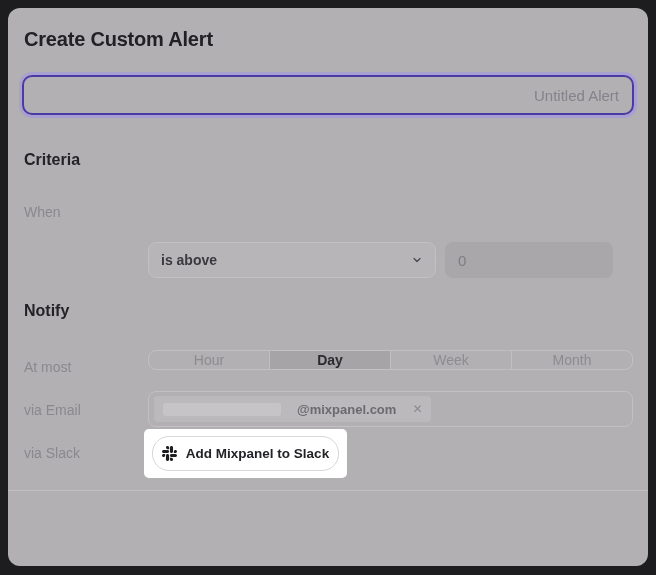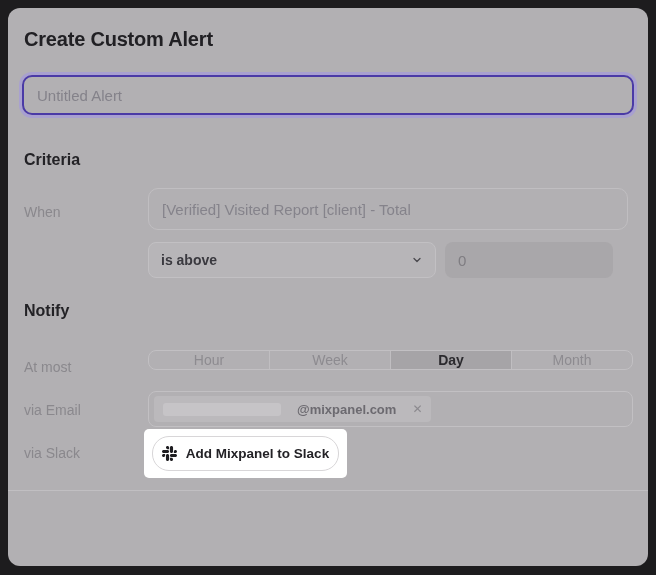--- a/index.html
+++ b/index.html
@@ -17,20 +17,21 @@
     position:absolute; left:16px; top:20px;
     font-size:20px; font-weight:bold; color:#212024; letter-spacing:-0.2px;
   }
 
   .name-input {
     position:absolute; left:14px; top:67px; width:612px; height:40px;
     background:transparent; border:2px solid #4a3aa6; border-radius:10px;
     box-shadow:0 0 0 3px #a8a0d0; padding:0 13px;
     font-family:"Liberation Sans", sans-serif; font-size:15px; color:#55535a;
     outline:none;
+    text-align:right;
   }
   .name-input::placeholder { color:#84828a; opacity:1; }
 
   .section-heading {
     position:absolute; left:16px;
     font-size:16px; font-weight:bold; color:#232226;
   }
   .heading-criteria { top:143px; }
   .heading-notify { top:294px; }
 
@@ -127,41 +128,40 @@
   <div class="modal">
 
     <div class="dialog-title">Create Custom Alert</div>
 
     <input class="name-input" type="text" placeholder="Untitled Alert" style="">
 
     <div class="section-heading heading-criteria">Criteria</div>
 
     <div class="field-label label-when">When</div>
 
-    <input class="event-input" type="text" placeholder="[Verified] Visited Report [client] - Total" style="">
 
     <div class="condition-select">
       <span class="sel-value">is above</span>
       <span class="chev">
         <svg width="12" height="12" viewBox="0 0 24 24" fill="none" stroke="#4a494e" stroke-width="2.6" stroke-linecap="round" stroke-linejoin="round">
           <polyline points="6 9 12 15 18 9"></polyline>
         </svg>
       </span>
     </div>
 
     <input class="threshold-input" type="text" value="0" style="">
 
     <div class="section-heading heading-notify">Notify</div>
 
     <div class="field-label label-atmost">At most</div>
 
     <div class="seg-control">
       <div class="seg">Hour</div>
+      <div class="seg selected">Day</div>
       <div class="seg">Week</div>
-      <div class="seg selected">Day</div>
       <div class="seg">Month</div>
     </div>
 
     <div class="field-label label-email">via Email</div>
 
     <div class="email-box">
       <div class="email-chip">
         <span class="redacted-block"></span>
         <span class="email-domain">@mixpanel.com</span>
         <span class="chip-remove">✕</span>

